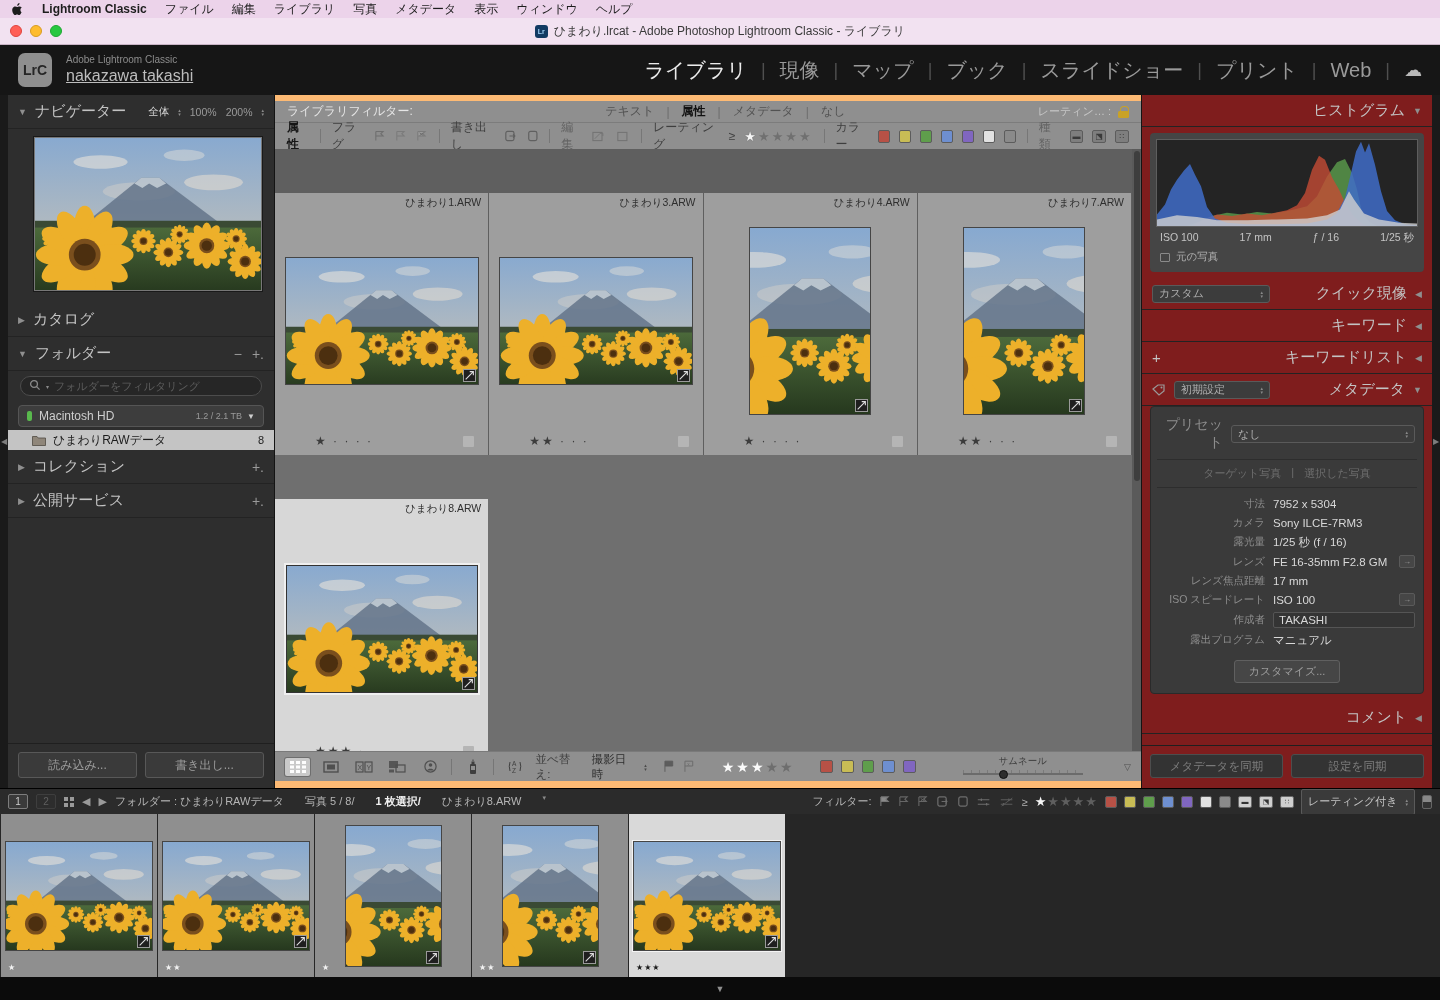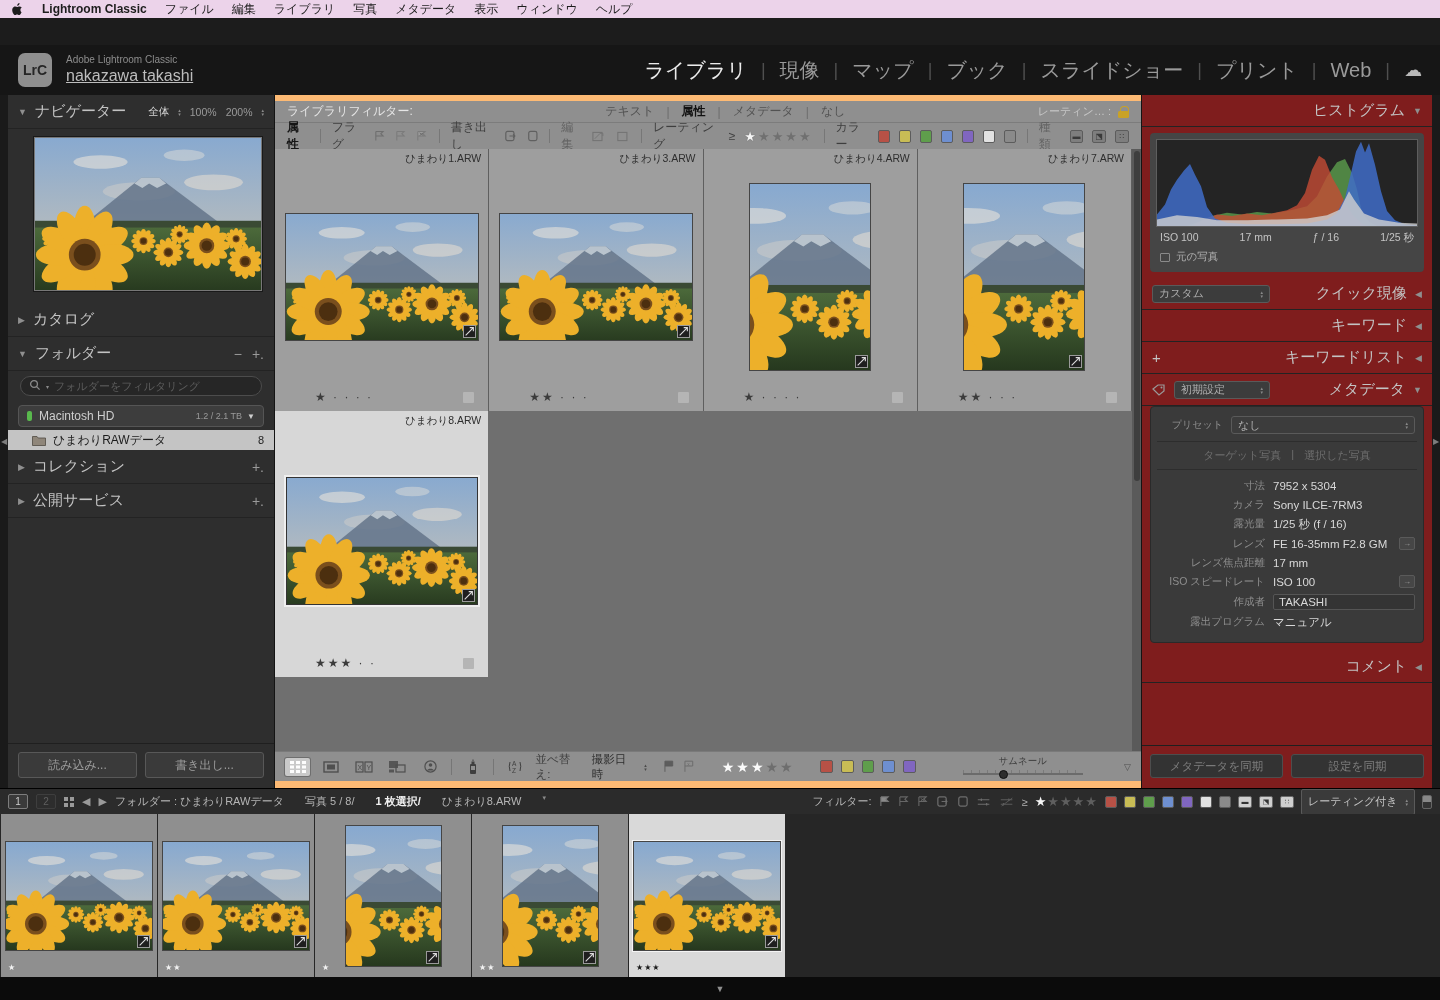--- a/index.html
+++ b/index.html
@@ -103,21 +103,21 @@
   .sw-red{background:#b75146}.sw-yellow{background:#c8bc55}.sw-green{background:#5f9e4c}
   .sw-blue{background:#6e8fd0}.sw-purple{background:#8066c0}.sw-white{background:#e2e2e2}.sw-gray{background:#8a8a8a}
   .kindbox { width:15px; height:13px; border:1px solid #5c5c5c; background:#7e7e7e; border-radius:2px;
     display:flex; align-items:center; justify-content:center; color:#3a3a3a; font-size:8px; }
   .dim { opacity:.55; }
 
   .gridarea { flex:1; background:#6f6f6f; position:relative; overflow:hidden; padding-right:9px; }
   .vscroll { position:absolute; right:0; top:0; width:9px; height:100%; background:#5a5a5a; }
   .vscroll .thumb { position:absolute; top:2px; left:1.5px; width:6px; height:330px; background:#3e3e3e; border-radius:3px; }
   .grow { display:flex; gap:1px; background:#5f5f5f; }
-  .cell { width:calc(25% - 1px); background:#9e9e9e; display:flex; flex-direction:column; }
+  .cell { width:calc(25% - 1px); background:#9e9e9e; display:flex; flex-direction:column;margin-top:44px; }
   .grow1 .cell { height:262px; }
   .grow2 { background:transparent; }
   .grow2 .cell { height:266px; }
   .cell.sel { background:#d7d7d7; }
   .cell-head { height:17px; font-size:10.5px; color:#2e2e2e; text-align:right; padding:3px 7px 0; }
   .cell-photo { flex:1; display:flex; align-items:center; justify-content:center; position:relative; }
   .photo { position:relative; border:1px solid #454545; box-shadow:0 0 0 1px #8a8a8a inset; background:#9db8d0; }
   .photo svg { display:block; width:100%; height:100%; }
   .photo.land { width:194px; height:128px; }
   .photo.port { width:122px; height:188px; }
@@ -156,21 +156,21 @@
   .histbox { background:#242424; border:1px solid #5e5e5e; height:88px; }
   .histbox svg { width:100%; height:100%; display:block; }
   .histinfo { display:flex; justify-content:space-between; padding:4px 4px 2px; font-size:10.5px; color:#c4c4c4; }
   .origrow { display:flex; align-items:center; gap:6px; padding:3px 4px 2px; font-size:10.5px; color:#b0b0b0; }
   .chk { width:10px; height:9px; border:1px solid #8a8a8a; border-radius:1px; background:transparent; }
   .ddl { height:18px; background:#3c3c3c; border:1px solid #5a5a5a; border-radius:3px; color:#b0b0b0;
     font-size:11px; display:flex; align-items:center; padding:0 6px; gap:6px; }
   .metabox { margin:0 8px 8px; background:#3a3a3a; border:1px solid #2a2a2a; border-radius:4px;
     padding:6px 6px 10px; font-size:11.5px; }
   .presetrow { display:flex; align-items:center; gap:8px; padding:3px 2px 7px; border-bottom:1px solid #2d2d2d; }
-  .presetrow .plabel { color:#8d8d8d; width:64px; text-align:right; font-size:10px; }
+  .presetrow .plabel { color:#8d8d8d; width:64px; text-align:right; font-size:14px; }
   .presetrow .ddl { flex:1; }
   .targetrow { display:flex; justify-content:center; gap:10px; padding:6px 0; color:#6e6e6e;
     font-size:11px; border-bottom:1px solid #2d2d2d; margin-bottom:6px; }
   .mrow { display:flex; align-items:center; gap:8px; padding:2.5px 2px; }
   .mlabel { width:106px; text-align:right; color:#8d8d8d; font-size:10.5px; flex:none; }
   .mval { color:#d8d8d8; font-size:11.5px; white-space:nowrap; overflow:hidden; }
   .mval.inputy { flex:1; border:1px solid #555; background:#343434; border-radius:2px; padding:1px 5px; }
   .mact { margin-left:auto; width:16px; height:13px; border:1px solid #5a5a5a; background:#464646;
     border-radius:2px; color:#9a9a9a; font-size:8px; display:flex; align-items:center; justify-content:center; flex:none; }
   .customrow { display:flex; justify-content:center; padding-top:10px; }
@@ -288,20 +288,31 @@
     <span class="mi">ファイル</span>
     <span class="mi">編集</span>
     <span class="mi">ライブラリ</span>
     <span class="mi">写真</span>
     <span class="mi">メタデータ</span>
     <span class="mi">表示</span>
     <span class="mi">ウィンドウ</span>
     <span class="mi">ヘルプ</span>
   </div>
 
+  <div class="titlebar">
+    <div class="lights">
+      <span class="light red"></span>
+      <span class="light yellow"></span>
+      <span class="light green"></span>
+    </div>
+    <div class="wtitle">
+      <span class="docicon">Lr</span>
+      <span>ひまわり.lrcat - Adobe Photoshop Lightroom Classic - ライブラリ</span>
+    </div>
+  </div>
 
   <div class="appheader">
     <div class="lrclogo">LrC</div>
     <div class="idblock">
       <div class="small">Adobe Lightroom Classic</div>
       <div class="big">nakazawa takashi</div>
     </div>
     <div class="modules">
       <span class="mod active">ライブラリ</span>
         <span class="sep">|</span>
@@ -782,20 +793,23 @@
             <span class="mval">ISO 100</span>
             <span class="mact">→</span>
           </div>
         <div class="mrow">
             <span class="mlabel">作成者</span>
             <span class="mval inputy">TAKASHI</span>
           </div>
         <div class="mrow">
             <span class="mlabel">露出プログラム</span>
             <span class="mval">マニュアル</span>
+          </div>
+        <div class="customrow">
+            <span class="custombtn">カスタマイズ...</span>
           </div>
       </div>
       <div class="rp-h">
         <span class="right">
             <span>コメント</span>
         <span class="tri">◀</span>
           </span>
       </div>
       <div class="rp-spacer"></div>
       <div class="rp-btnrow">

